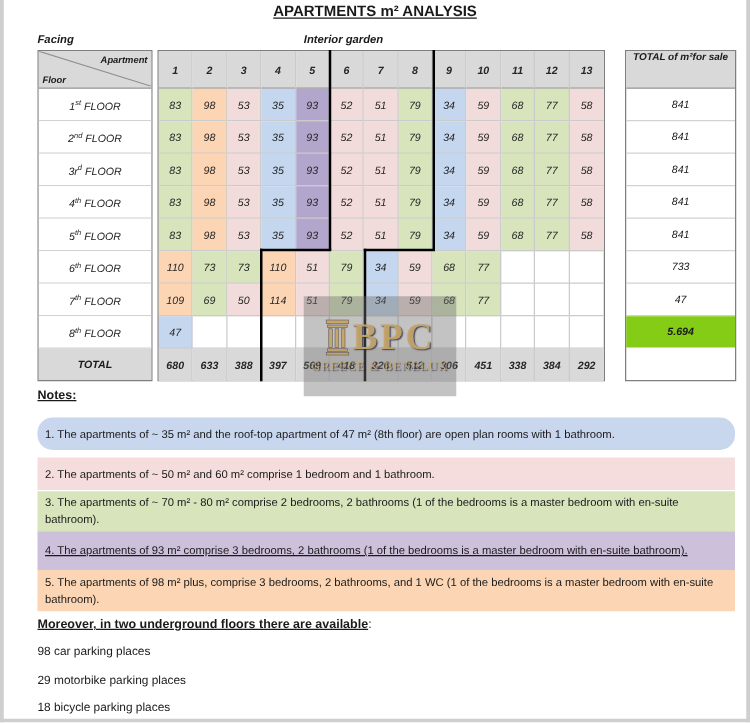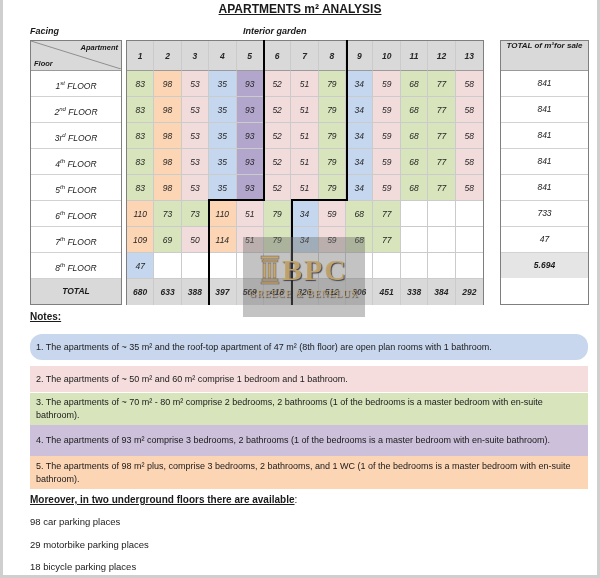--- a/index.html
+++ b/index.html
@@ -31,34 +31,34 @@
   .gt{background:#d9d9d9;font-weight:bold;border-bottom:none;}
   .c-g{background:#d7e4bc;} .c-o{background:#fcd5b4;} .c-r{background:#f2dcdb;}
   .c-b{background:#c5d7ee;} .c-p{background:#b3a6cc;}
   
   .thick{background:#000;}
   
   .totalcol{left:497px;top:40px;width:89px;height:265px;border:1px solid #7f7f7f;box-sizing:border-box;background:#fff;}
   .thead2{height:30px;background:#d9d9d9;border-bottom:1px solid #9a9a9a;box-sizing:border-box;
           font-size:8px;font-weight:bold;font-style:italic;text-align:center;display:flex;flex-direction:row;justify-content:center;line-height:10px;}
   .tval{height:26px;line-height:25px;text-align:center;font-size:8.5px;font-style:italic;border-bottom:1px solid #d2d2d2;box-sizing:border-box;}
-  .tgrand{height:25px;line-height:25px;text-align:center;font-size:8.5px;font-weight:bold;font-style:italic;background:#e5e5e5;}
+  .tgrand{height:25px;line-height:25px;text-align:center;font-size:8.5px;font-weight:bold;font-style:italic;background:#84cc16;}
   
   .wm{left:240px;top:237px;width:122px;height:80px;background:rgba(112,112,112,0.42);pointer-events:none;
       display:flex;flex-direction:column;align-items:center;justify-content:center;}
   .wm-row{display:flex;align-items:flex-end;gap:2px;}
   .wm-letters{font-family:"Liberation Serif",serif;font-size:30px;font-weight:bold;color:rgba(196,164,106,0.95);
               text-shadow:1px 1px 1px rgba(40,40,60,0.8);letter-spacing:2px;line-height:30px;}
   .wm-sub{font-family:"Liberation Serif",serif;font-size:9.5px;color:rgba(200,170,115,0.95);
           text-shadow:1px 1px 1px rgba(40,40,60,0.8);letter-spacing:1px;margin-top:4px;white-space:nowrap;}
   
   .notes-h{left:27px;top:311px;font-size:10px;font-weight:bold;text-decoration:underline;}
   .note{position:absolute;left:27px;width:558px;box-sizing:border-box;padding:3px 6px;font-size:9px;line-height:13px;display:flex;align-items:center;}
   .nb-blue{background:#c8d6ee;border-radius:12px;} .nb-rose{background:#f4dddc;} .nb-green{background:#d7e4bc;}
-  .nb-purple{background:#ccc0da;} .nb-orange{background:#fcd5b4;}
+  .nb-purple{background:#ccc0da;text-decoration:underline;} .nb-orange{background:#fcd5b4;}
   .n1{top:334px;height:26px;} .n2{top:366px;height:26px;} .n3{top:393px;height:32px;}
   .n4{top:425px;height:31px;} .n5{top:456px;height:33px;}
   
   .more-h{left:27px;top:494px;font-size:10px;}
   .more-h b{text-decoration:underline;}
   .park{position:absolute;left:27px;font-size:9.5px;}
   .p0{top:516px;} .p1{top:539px;} .p2{top:561px;}
 </style>
 </head>
 <body>

